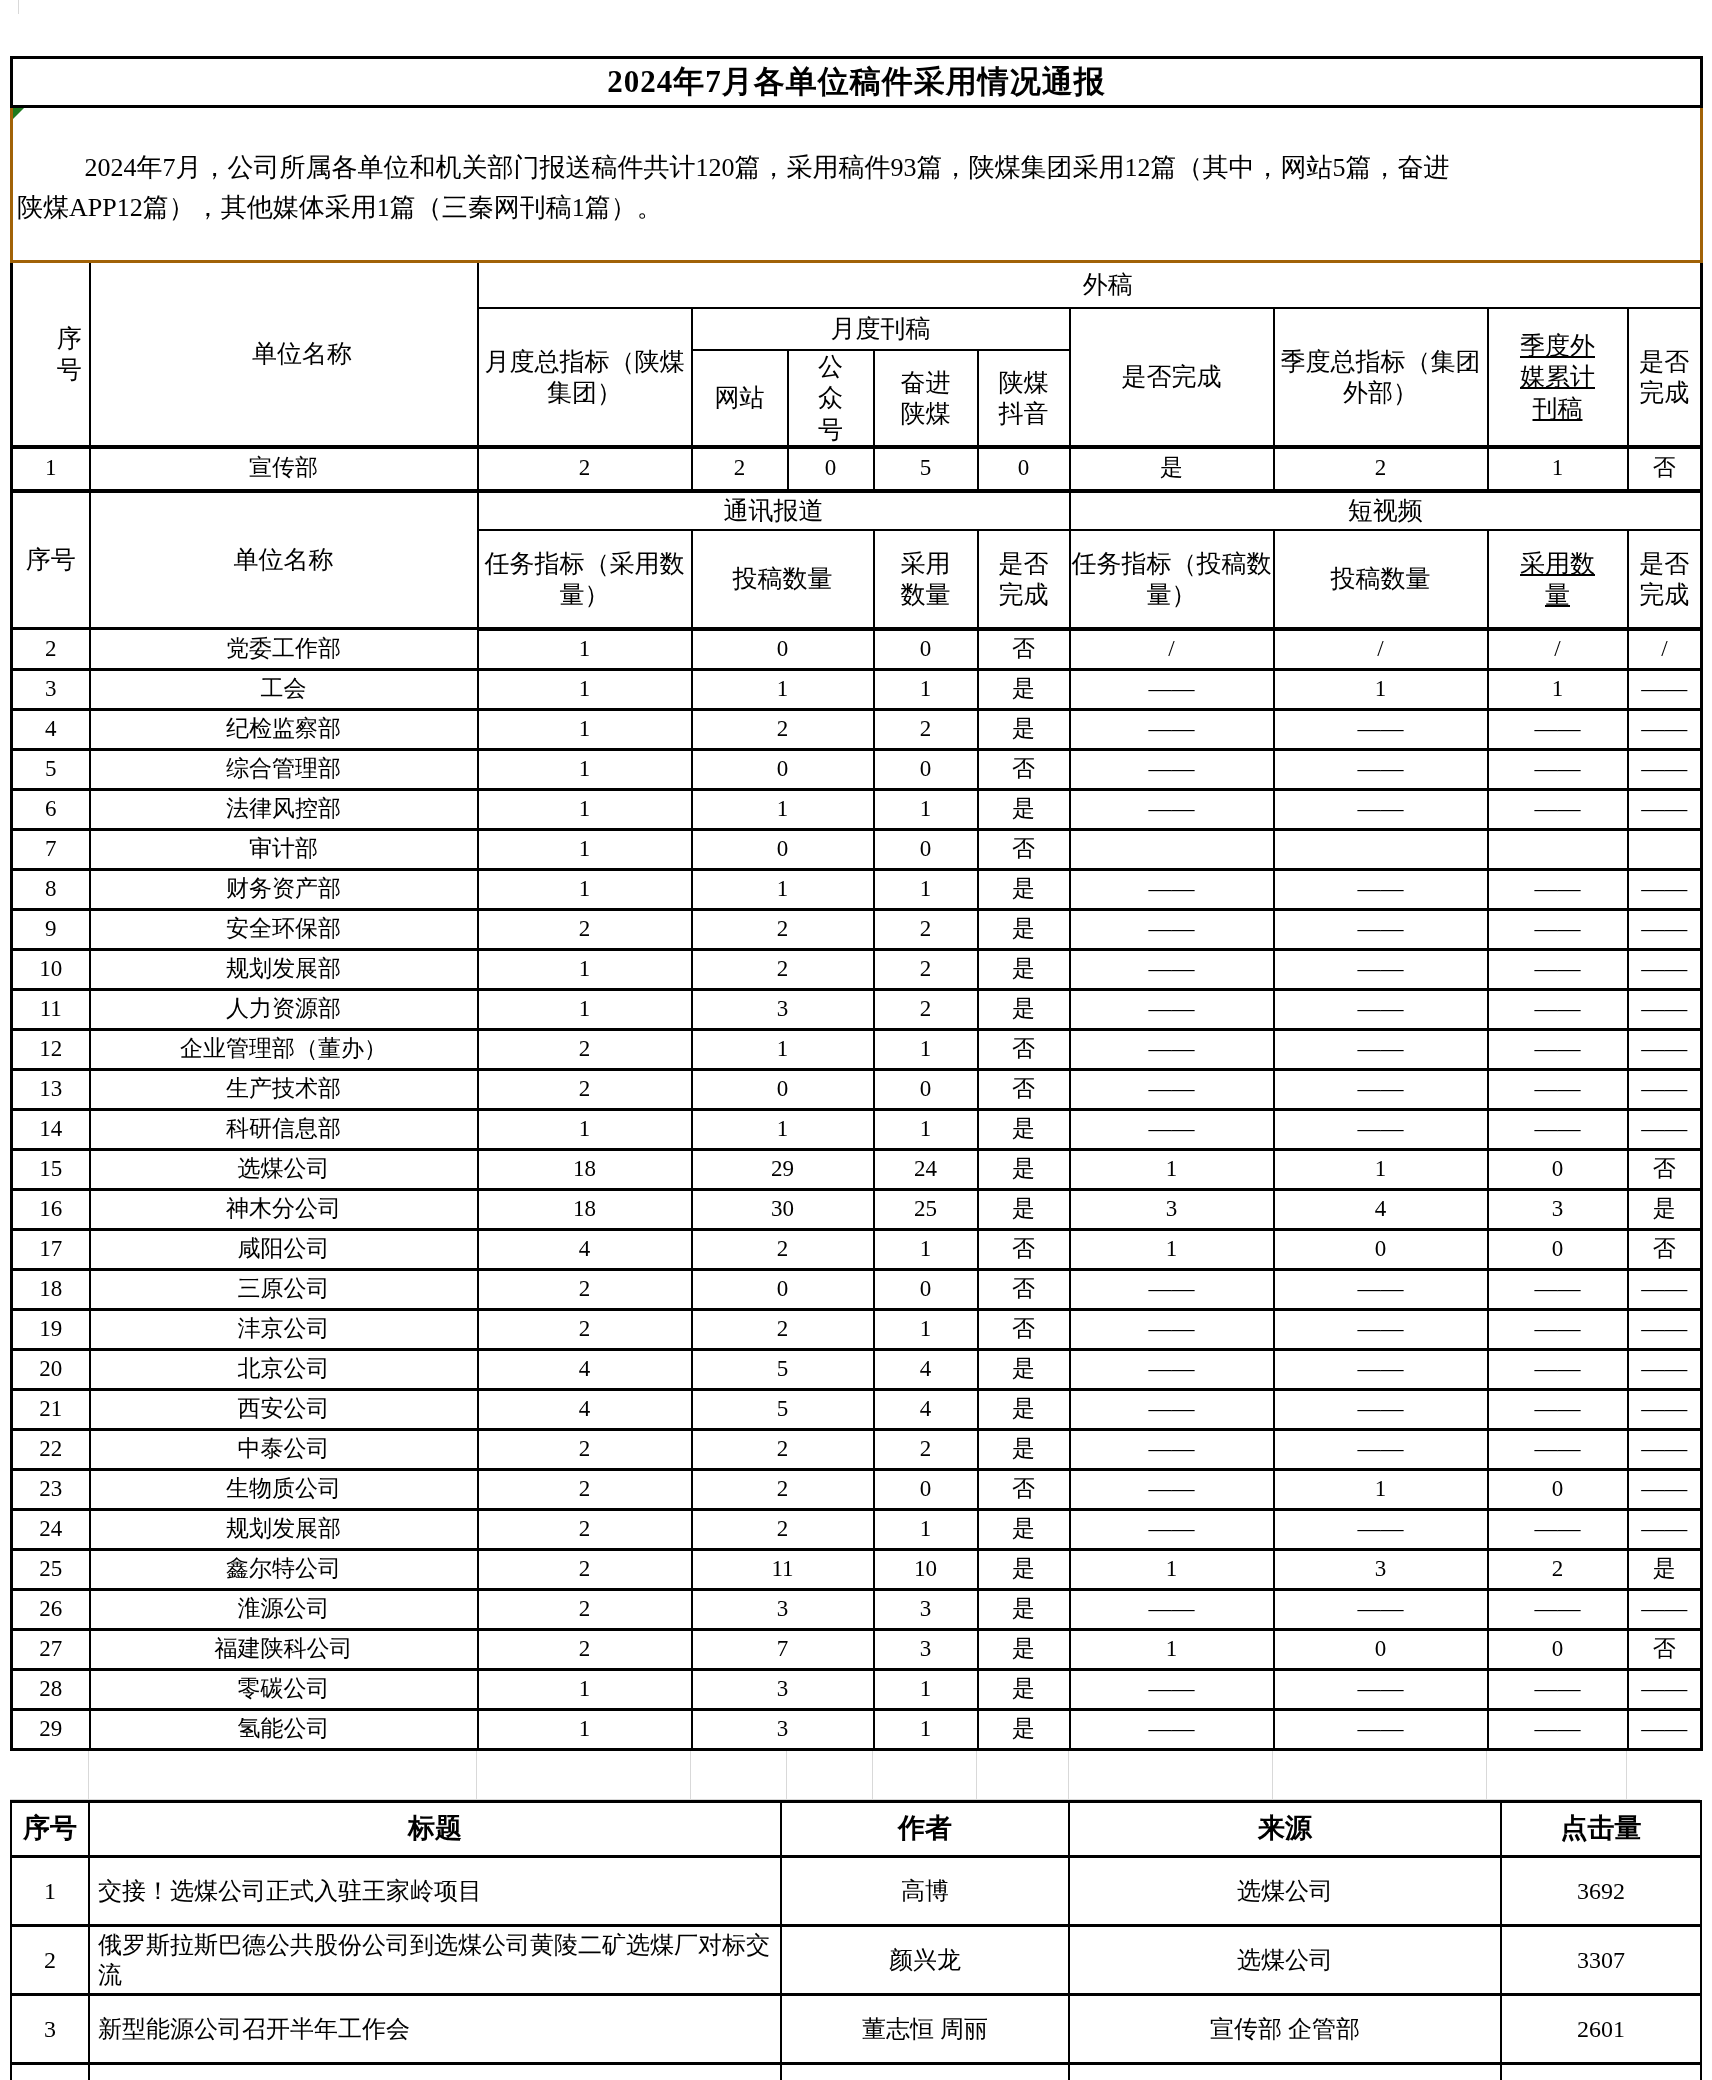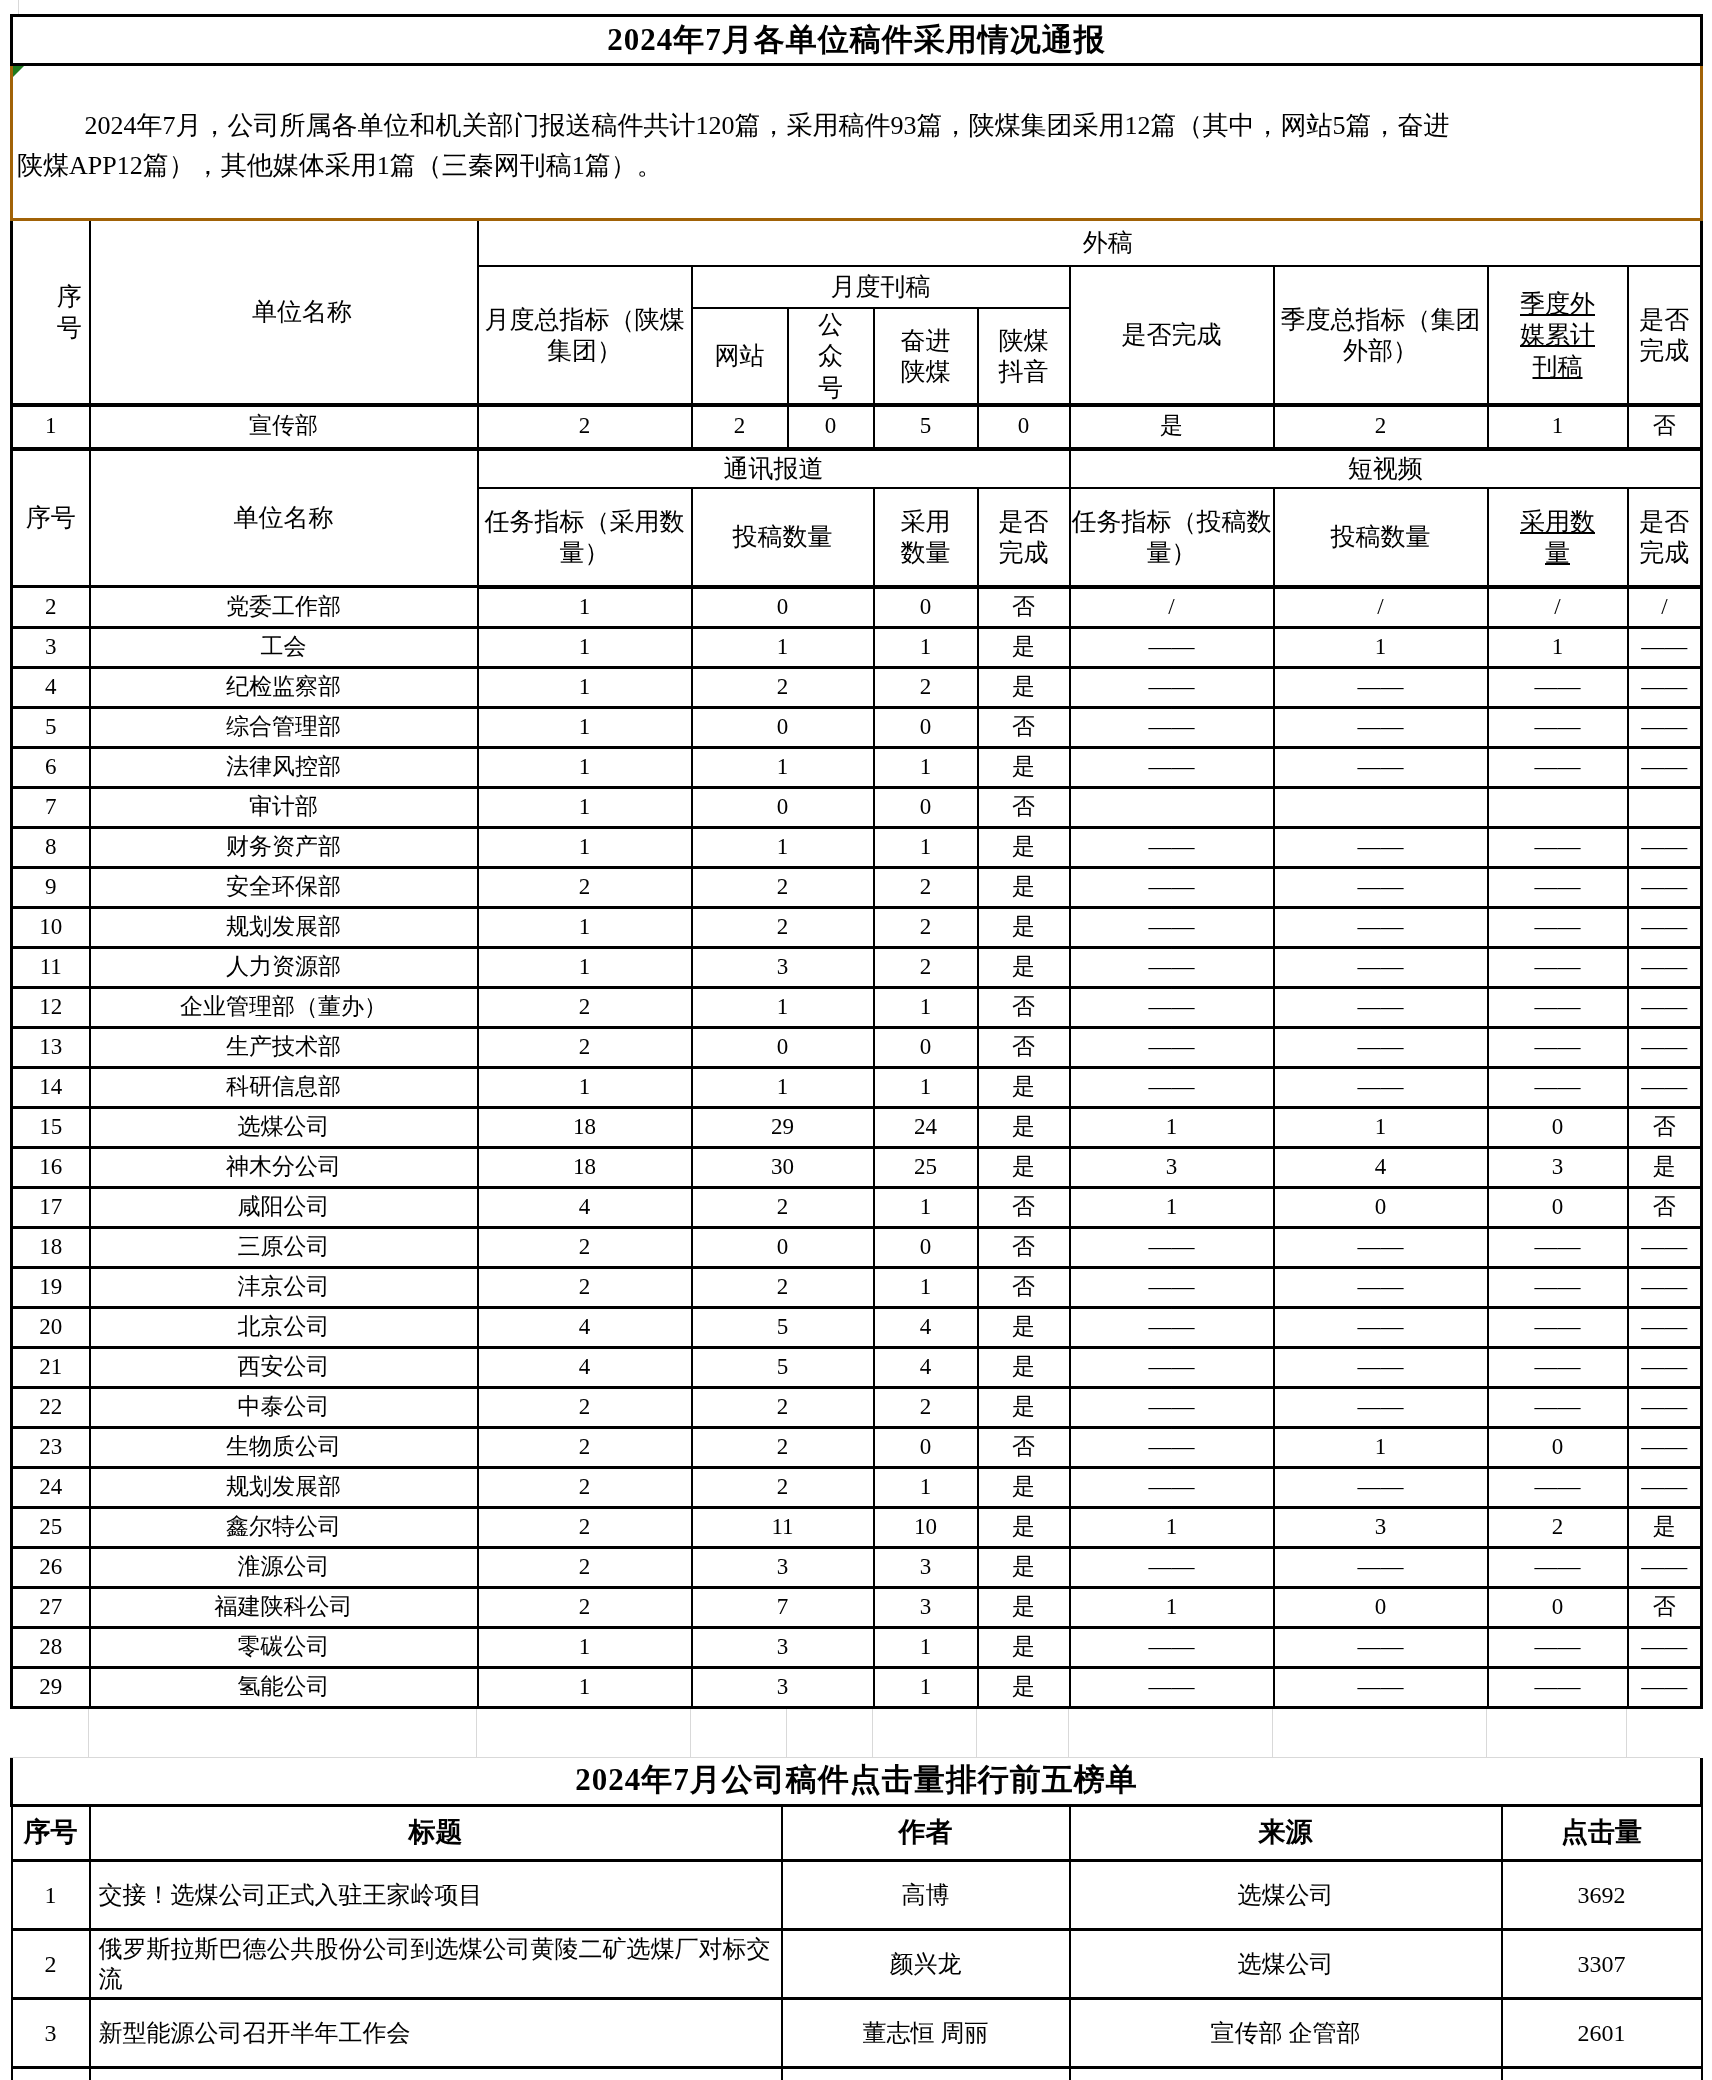--- a/index.html
+++ b/index.html
@@ -25,21 +25,21 @@
     border-top:11px solid #1e7a1e;border-right:11px solid transparent;}
   .h1 th{height:44px;font-size:25px;padding-left:37px;}
   .h2 th{height:40px;font-size:25px;}
   .h3 th{height:64px;font-size:25px;}
   .h4 th{height:36px;font-size:25px;}
   .h5 th{height:96px;font-size:25px;border-bottom:4px solid #000;}
   .row1 td{height:40px;font-size:23px;border-top:4px solid #000;border-bottom:4px solid #000;}
   .pad-narrow{padding:0 18px;}
   .pad-mid{padding:0 22px;text-decoration:underline;}
   tbody.data tr td{height:37px;font-size:23px;border-top:3px solid #000;}
-  table.main{border:3px solid #000;}
+  table.main{border:3px solid #000;margin-top:42px;}
   
   .gap-row{position:relative;height:48px;width:1690px;border-bottom:1px solid #d9d9d9;}
   .gap-row span{position:absolute;top:0;bottom:0;width:1px;background:#d9d9d9;}
   
   .t2-title td{height:46px;font-size:31px;font-weight:bold;
     border-top:none;border-bottom:none;border-left:3px solid #000;border-right:3px solid #000;letter-spacing:1px;}
   .t2-head th{height:52px;font-size:27px;font-weight:bold;border-top:3px solid #000;}
   tbody.data2 tr td{height:62px;font-size:24px;border-top:3px solid #000;}
   tbody.data2 tr:last-child td{border-bottom:3px solid #000;}
   .cell-title{text-align:left;padding:2px 8px;line-height:30px;}
@@ -511,23 +511,20 @@
 
   <table>
     <colgroup>
       <col style="width:78px">
         <col style="width:692px">
         <col style="width:288px">
       <col style="width:432px">
         <col style="width:200px">
     </colgroup>
     <tbody>
-        <tr class="t2-title">
-      <td colspan="5">2024年7月公司稿件点击量排行前五榜单</td>
-    </tr>
     <tr class="t2-head">
       <th>序号</th>
       <th>标题</th>
       <th>作者</th>
       <th>来源</th>
       <th>点击量</th>
     </tr>
     </tbody>
       <tbody class="data2">
 

